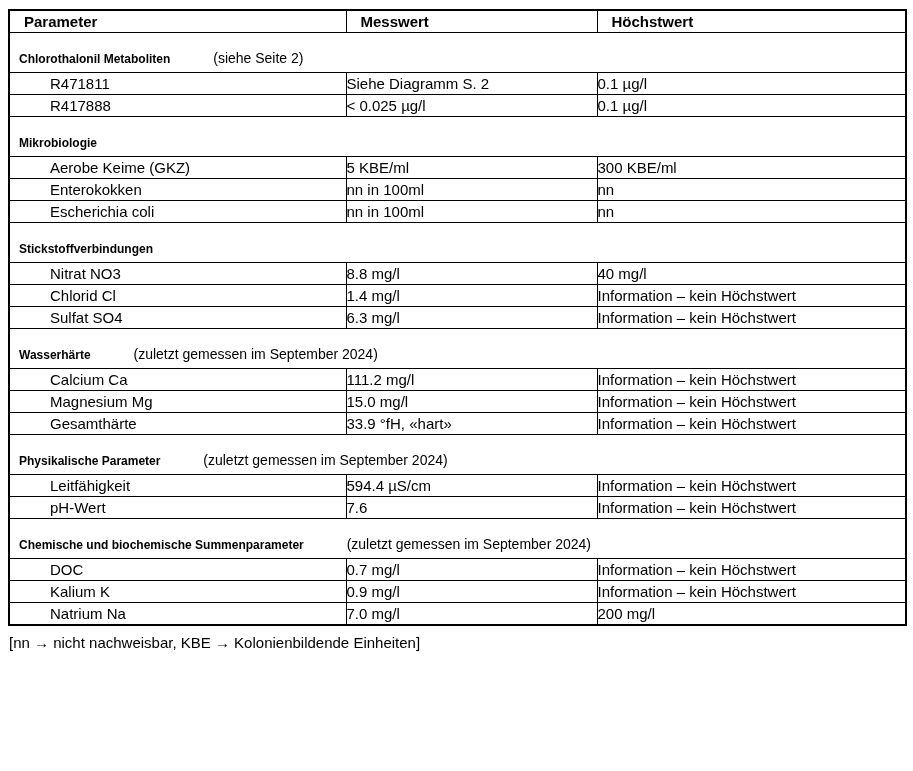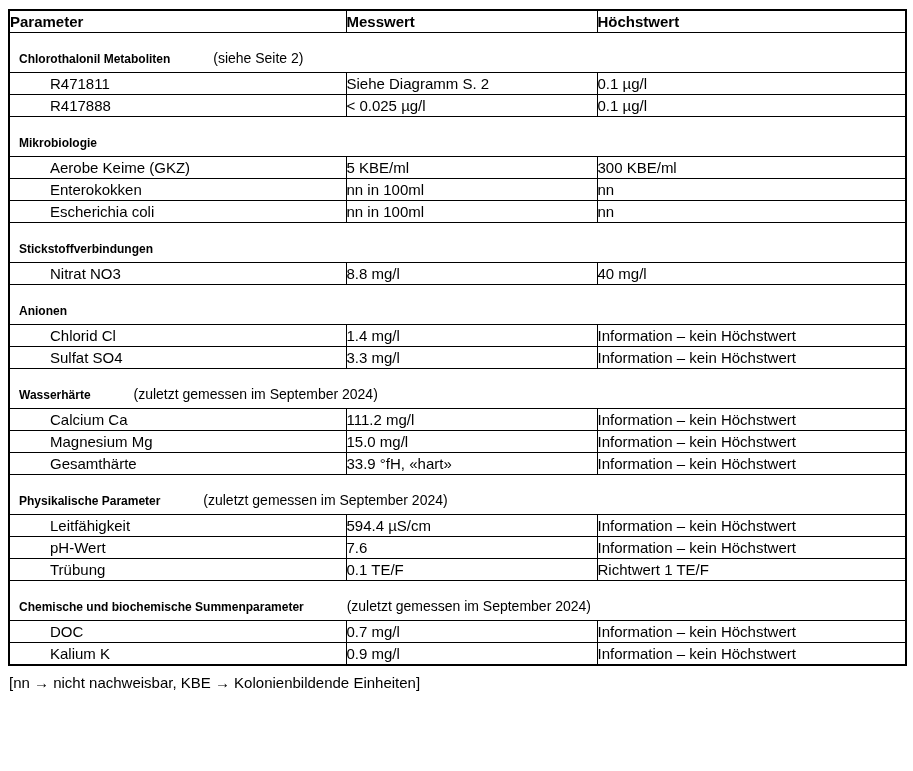--- a/index.html
+++ b/index.html
@@ -29,21 +29,21 @@
     line-height: 21px;
     white-space: nowrap;
     overflow: hidden;
     vertical-align: middle;
   }
   tr.head th {
     font-weight: bold;
     text-align: left;
     height: 21px;
     border-bottom: 1px solid #000000;
-    padding-left: 0;
+    padding-left: 14px;
   }
   tr.head th + th {
     border-left: 1px solid #000000;
   }
   tr.section td {
     border-bottom: 1px solid #000000;
     padding: 14px 0 2px 9px;
     vertical-align: bottom;
   }
   .sec-title {
@@ -125,31 +125,28 @@
           <td class="hoechst">nn</td>
         </tr>
         <tr class="section">
           <td colspan="3"><span class="sec-title">Stickstoffverbindungen</span></td>
         </tr>
         <tr class="data">
           <td class="param">Nitrat NO3</td>
           <td class="mess">8.8 mg/l</td>
           <td class="hoechst">40 mg/l</td>
         </tr>
-        <tr class="section">
-          <td colspan="3"><span class="sec-title">Anionen</span></td>
-        </tr>
         <tr class="data">
           <td class="param">Chlorid Cl</td>
           <td class="mess">1.4 mg/l</td>
           <td class="hoechst">Information – kein Höchstwert</td>
         </tr>
         <tr class="data">
           <td class="param">Sulfat SO4</td>
-          <td class="mess">3.3 mg/l</td>
+          <td class="mess">6.3 mg/l</td>
           <td class="hoechst">Information – kein Höchstwert</td>
         </tr>
         <tr class="section">
           <td colspan="3"><span class="sec-title">Wasserhärte</span><span class="sec-sub"> (zuletzt gemessen im September 2024)</span></td>
         </tr>
         <tr class="data">
           <td class="param">Calcium Ca</td>
           <td class="mess">111.2 mg/l</td>
           <td class="hoechst">Information – kein Höchstwert</td>
         </tr>
@@ -169,34 +166,34 @@
         <tr class="data">
           <td class="param">Leitfähigkeit</td>
           <td class="mess">594.4 µS/cm</td>
           <td class="hoechst">Information – kein Höchstwert</td>
         </tr>
         <tr class="data">
           <td class="param">pH-Wert</td>
           <td class="mess">7.6</td>
           <td class="hoechst">Information – kein Höchstwert</td>
         </tr>
-        <tr class="data">
-          <td class="param">Trübung</td>
-          <td class="mess">0.1 TE/F</td>
-          <td class="hoechst">Richtwert 1 TE/F</td>
-        </tr>
         <tr class="section">
           <td colspan="3"><span class="sec-title">Chemische und biochemische Summenparameter</span><span class="sec-sub"> (zuletzt gemessen im September 2024)</span></td>
         </tr>
         <tr class="data">
           <td class="param">DOC</td>
           <td class="mess">0.7 mg/l</td>
           <td class="hoechst">Information – kein Höchstwert</td>
         </tr>
         <tr class="data">
           <td class="param">Kalium K</td>
           <td class="mess">0.9 mg/l</td>
           <td class="hoechst">Information – kein Höchstwert</td>
         </tr>
+        <tr class="data">
+          <td class="param">Natrium Na</td>
+          <td class="mess">7.0 mg/l</td>
+          <td class="hoechst">200 mg/l</td>
+        </tr>
       </tbody>
   </table>
   <div class="footnote">[nn → nicht nachweisbar, KBE → Kolonienbildende Einheiten]</div>
 </div>
 
 </body></html>

